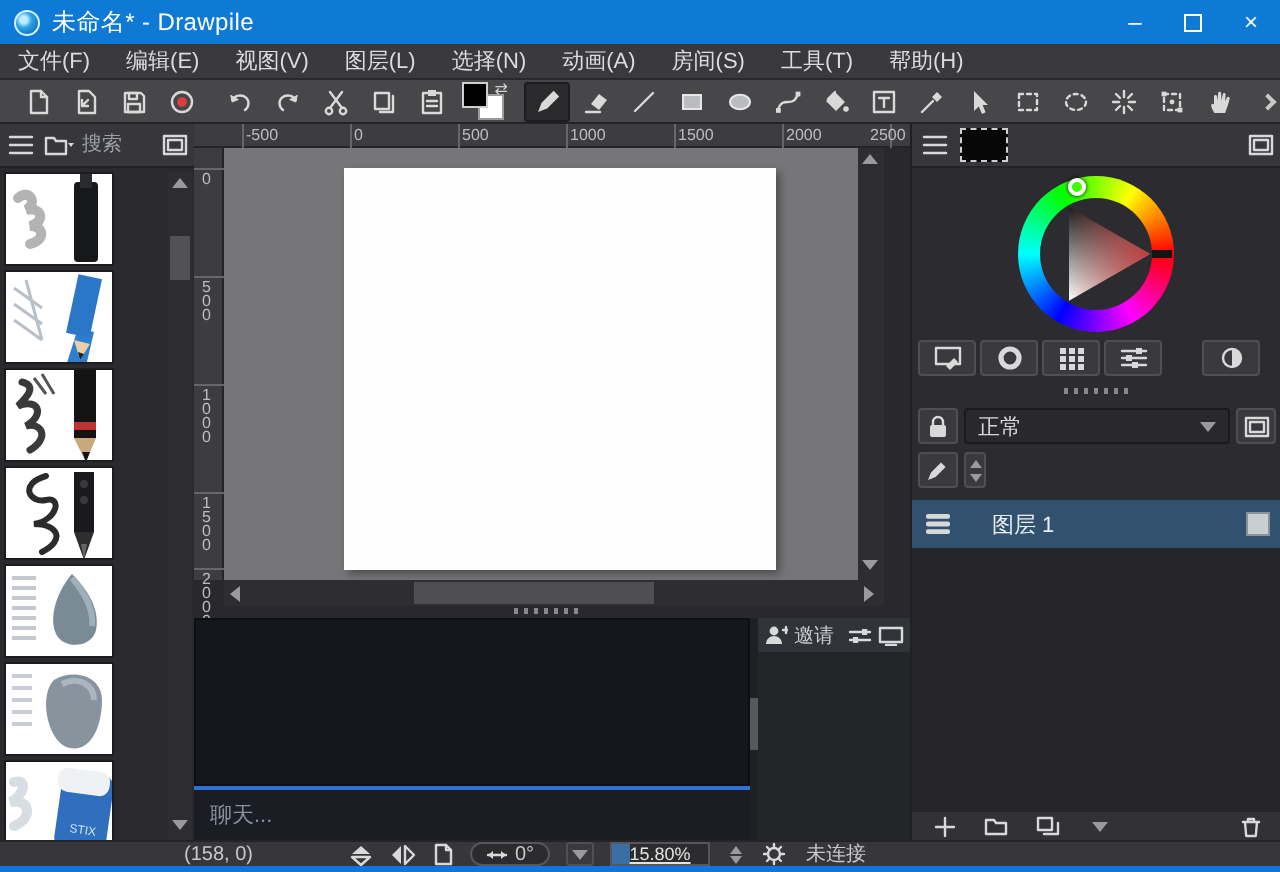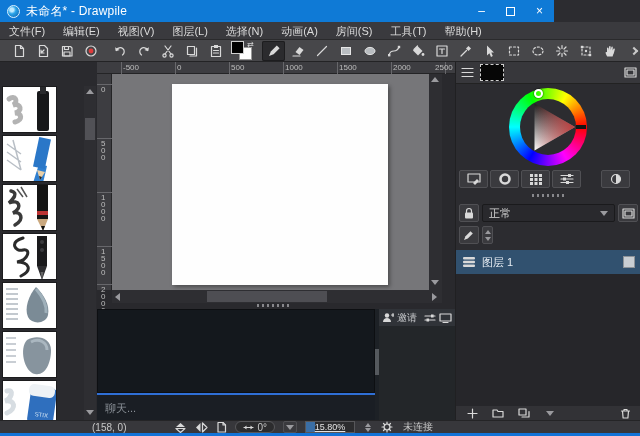--- a/index.html
+++ b/index.html
@@ -2,21 +2,21 @@
 <html><head>
 <meta charset="utf-8">
 <style>
   * { margin:0; padding:0; box-sizing:border-box; }
   html,body { width:640px; height:436px; overflow:hidden; background:#222;
     font-family:"Liberation Sans","DejaVu Sans",sans-serif; }
   .window { position:relative; width:640px; height:436px; background:#2c2c30;
     border-bottom:3px solid #1273d8; }
 
   
-  .titlebar { position:absolute; left:0; top:0; width:554px; height:22px;
+  .titlebar { position:absolute; left:0; top:0; width:640px; height:22px;
     background:#0f7ad6; display:flex; align-items:center; color:#fff; }
   .app-icon { width:13px; height:13px; margin:0 6px 0 7px; border-radius:50%;
     background:radial-gradient(circle at 35% 35%, #bfeaff 0 18%, #2aa3e8 40%, #0a5aa8 100%);
     border:1px solid #d9f0ff; }
   .title-text { font-size:12px; letter-spacing:.2px; }
   .win-btns { margin-left:auto; display:flex; height:22px; }
   .win-btn { width:29px; height:22px; display:flex; align-items:center; justify-content:center;
     color:#fff; font-size:12px; }
   .max-glyph { width:9px; height:9px; border:1px solid #fff; }
 
@@ -135,21 +135,21 @@
     align-items:center; gap:3px; padding:0 3px; }
   .opacity-bar { flex:1; height:18px; background:#5e86a8; border:1px solid #1a1a1c; border-radius:2px;
     display:flex; align-items:center; justify-content:center; color:#15202b; font-size:11px; }
   .spin { width:11px; height:18px; display:flex; flex-direction:column; align-items:center;
     justify-content:center; gap:3px; background:#3a3a3e; border:1px solid #505054; border-radius:2px; flex:none; }
   .spin .arr-up { border-bottom-width:4px; border-left-width:3px; border-right-width:3px; }
   .spin .arr-down { border-top-width:4px; border-left-width:3px; border-right-width:3px; }
   .spin .arr { position:static; }
   .layer-list { position:absolute; left:0; top:188px; width:185px; height:156px; background:#26262a; }
   .layer-row { position:absolute; left:0; top:0; width:185px; height:24px; background:#31516f;
-    display:flex; align-items:center; gap:6px; padding:0 6px; }
+    display:flex; align-items:center; gap:20px; padding:0 6px; }
   .layer-name { color:#e8eef4; font-size:11px; }
   .layer-check { margin-left:auto; width:12px; height:12px; background:#c9ced3; border:1px solid #8d9298; }
   .rdock-btnrow { position:absolute; left:0; top:344px; width:185px; height:14px; background:#323236;
     display:flex; align-items:center; gap:10px; padding:0 8px; }
   .rb { display:flex; align-items:center; justify-content:center; width:16px; height:12px; }
   .rb.trash { margin-left:auto; }
 
   
   .statusbar { position:absolute; left:0; top:420px; width:640px; height:13px; background:#37373b;
     display:flex; align-items:center; color:#c8c8c8; font-size:10px; border-top:1px solid #242426; }
@@ -355,20 +355,40 @@
         </svg>
       </div>
     <div class="tb tb-more">
         <span class="chev"></span>
       </div>
   </div>
 
   <div class="main">
 
     <div class="left-dock">
+      <div class="ldock-header">
+        <div class="hbtn">
+            <svg width="13" height="11">
+              <path class="s" d="M1 1.5h11M1 5.5h11M1 9.5h11"></path>
+            </svg>
+          </div>
+        <div class="hbtn">
+            <svg width="16" height="11">
+              <path class="s" d="M1 2h4l1 1.5h5V10H1z"></path>
+              <path class="f" d="M12 4.5l3 0-1.5 2z"></path>
+            </svg>
+          </div>
+        <input class="search-box" placeholder="搜索" style="">
+        <div class="hbtn" style="margin-left:auto">
+            <svg width="13" height="11">
+              <rect class="s" x="1" y="1" width="11" height="9"></rect>
+              <rect class="s" x="3" y="3" width="7" height="5"></rect>
+            </svg>
+          </div>
+      </div>
 
       <div class="brush-list">
 
         <div class="brush-tile" style="top:0">
           <svg width="55" height="47">
               <path d="M6 12c6-5 10 3 4 6 8-2 10 6 2 8 7 0 8 7 0 9" stroke="#9a9a9a" stroke-width="5" fill="none" stroke-linecap="round" opacity=".75"></path>
               <rect x="34" y="4" width="12" height="40" rx="2" fill="#17181a"></rect>
               <rect x="37" y="0" width="6" height="7" fill="#2a2b2e"></rect>
             </svg>
         </div>

